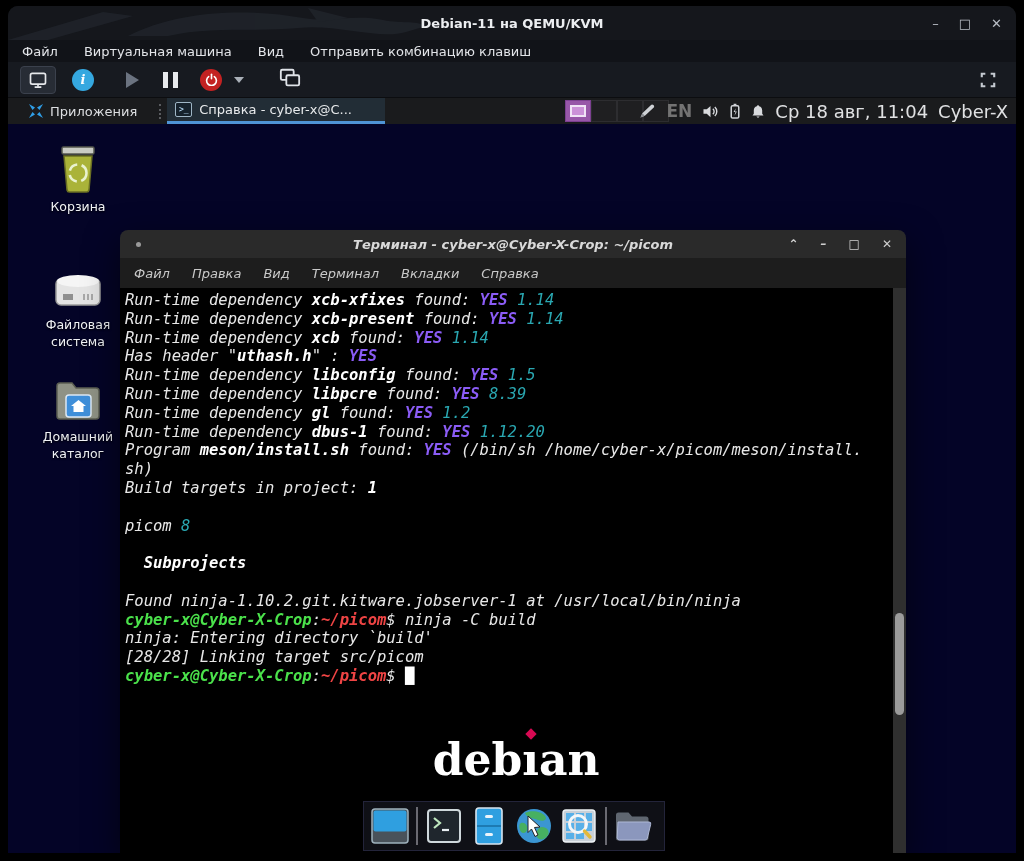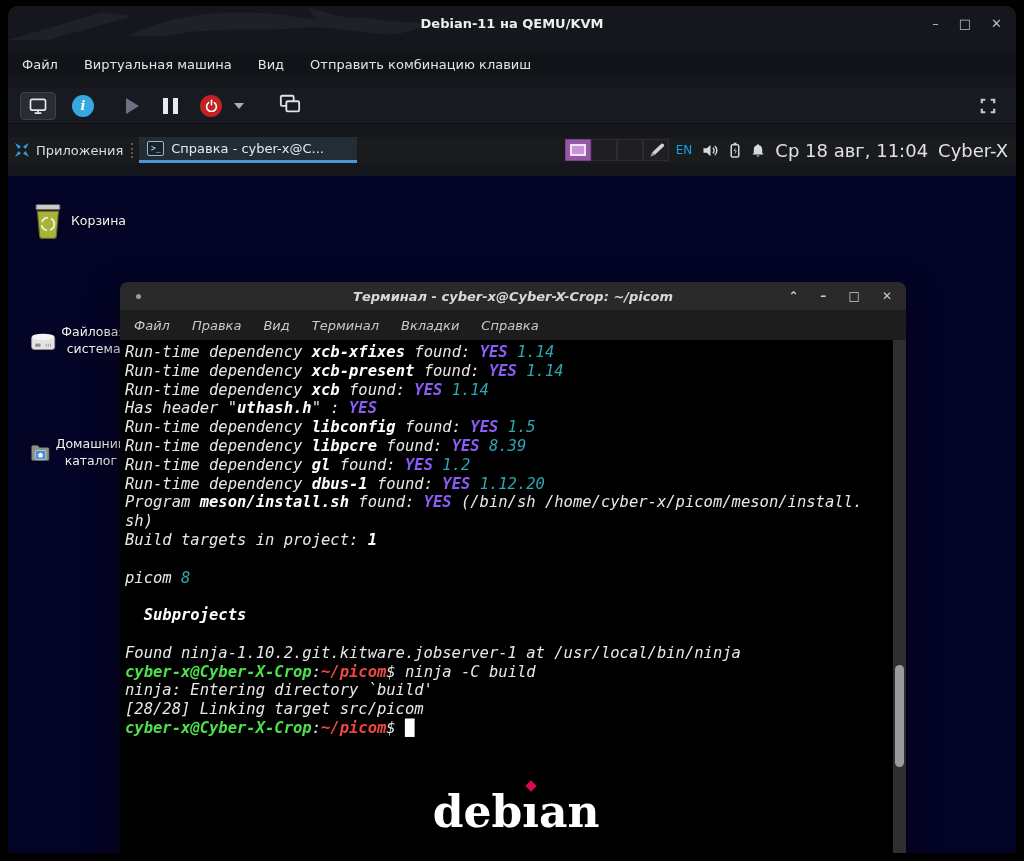--- a/index.html
+++ b/index.html
@@ -3,21 +3,21 @@
 <meta charset="utf-8">
 <style>
   * { margin:0; padding:0; box-sizing:border-box; }
   html,body { width:1024px; height:861px; background:#000; overflow:hidden;
     font-family:"DejaVu Sans", sans-serif; }
   .screen { position:relative; width:1024px; height:861px; background:#000; }
 
   
   .vm-window { position:absolute; left:8px; top:6px; width:1008px; height:847px;
     border-radius:10px 10px 0 0; overflow:hidden; display:flex; flex-direction:column;
-    background:#15171c;gap:13px; }
+    background:#15171c; }
   .vm-titlebar { position:relative; height:34px; background:#15171c; display:flex;
     align-items:center; justify-content:center; flex:0 0 auto; }
   .dragon { position:absolute; left:0; top:0; opacity:.85; }
   .vm-title { font-size:13px; font-weight:bold; color:#eceef1; z-index:2; }
   .vm-controls { position:absolute; right:14px; top:0; height:34px; display:flex;
     align-items:center; gap:20px; z-index:3; }
   .vm-ctl { color:#b9bec6; font-size:13px; line-height:1; cursor:default; }
 
   .vm-menubar { height:22px; background:#111318; display:flex; align-items:center;
     padding-left:14px; gap:26px; flex:0 0 auto; }
@@ -37,43 +37,43 @@
   .pause { margin-left:24px; display:flex; gap:5px; }
   .pause i { display:block; width:5px; height:16px; background:#e8eaed; }
   .caret { margin-left:12px; width:0; height:0; border-top:6px solid #aab0b8;
     border-left:5px solid transparent; border-right:5px solid transparent; }
   .displays { margin-left:34px; }
   .tb-spacer { flex:1; }
 
   
   .panel { position:relative; height:26px; background:#1a1b1d; display:flex;
     align-items:center; flex:0 0 auto; }
-  .apps-btn { display:flex; align-items:center; gap:6px; padding:0 6px; height:100%; }
+  .apps-btn { display:flex; align-items:center; gap:6px; padding:0 20px; height:100%; }
   .apps-label { font-size:13px; color:#dcdee1; }
   .panel-grip { width:0; height:15px; border-left:2px dotted #5a5c60; margin:0 6px 0 2px; }
   .win-btn { display:flex; align-items:center; gap:7px; height:100%; width:218px;
     background:#222d36; border-bottom:3px solid #4f94d6; padding:0 8px; }
   .win-btn-label { font-size:13px; color:#e8eaec; white-space:nowrap; overflow:hidden;
     text-overflow:ellipsis; }
   .mini-term { width:17px; height:15px; background:#16222c; border:1px solid #9fb6c6;
     border-radius:2px; color:#bfe3ff; font-size:8px; line-height:13px; text-align:center;
     font-family:"DejaVu Sans Mono", monospace; flex:0 0 auto; }
   .workspace-switcher { position:absolute; left:557px; top:2px; height:22px; display:flex; }
   .ws-cell { width:26px; height:22px; background:#1f1f21; border:1px solid #2d2d30;
     display:flex; align-items:center; justify-content:center; }
   .ws-cell.active { background:#9757a8; border-color:#7c4090; }
   .ws-win { width:16px; height:12px; background:#cb92d8; border:2px solid #f0e4f6; }
   .tray { position:absolute; right:8px; top:0; height:26px; display:flex;
     align-items:center; gap:10px; }
-  .tray-lang { font-size:12px; font-weight:normal; color:#0ea5e9; }
+  .tray-lang { font-size:17px; font-weight:bold; color:#737373; }
   .tray-text { font-size:18px; color:#e0e1e3; }
 
   
   .desktop { position:relative; flex:1; background:#040427; overflow:hidden; }
-  .desk-icon { position:absolute; width:96px; display:flex; flex-direction:row;
+  .desk-icon { position:absolute; width:96px; display:flex; flex-direction:column;
     align-items:center; gap:5px; }
   .desk-label { font-size:12.5px; color:#f0f2f6; text-align:center; line-height:1.35;
     text-shadow:0 1px 2px #000; }
 
   
   .terminal { position:absolute; left:112px; top:106px; width:786px; height:624px;
     border-radius:8px 8px 0 0; overflow:hidden; box-shadow:0 12px 34px rgba(0,0,0,.55);
     display:flex; flex-direction:column;font-style:italic; }
   .t-titlebar { position:relative; height:28px; background:#2a2a2a; display:flex;
     align-items:center; justify-content:center; flex:0 0 auto; }

